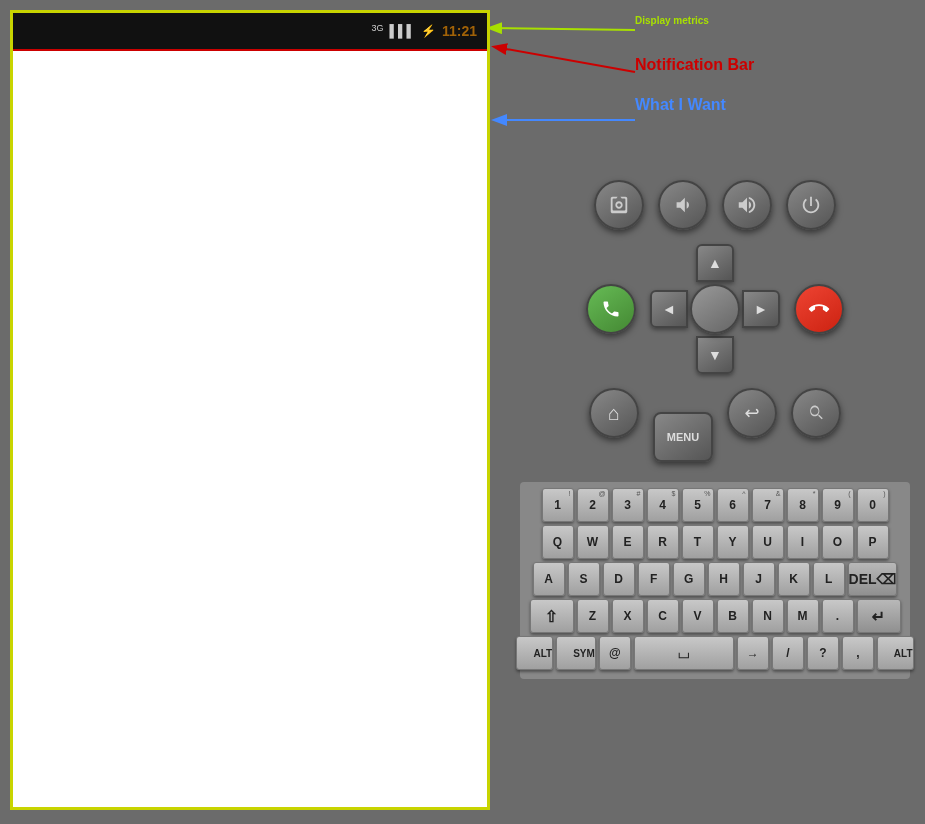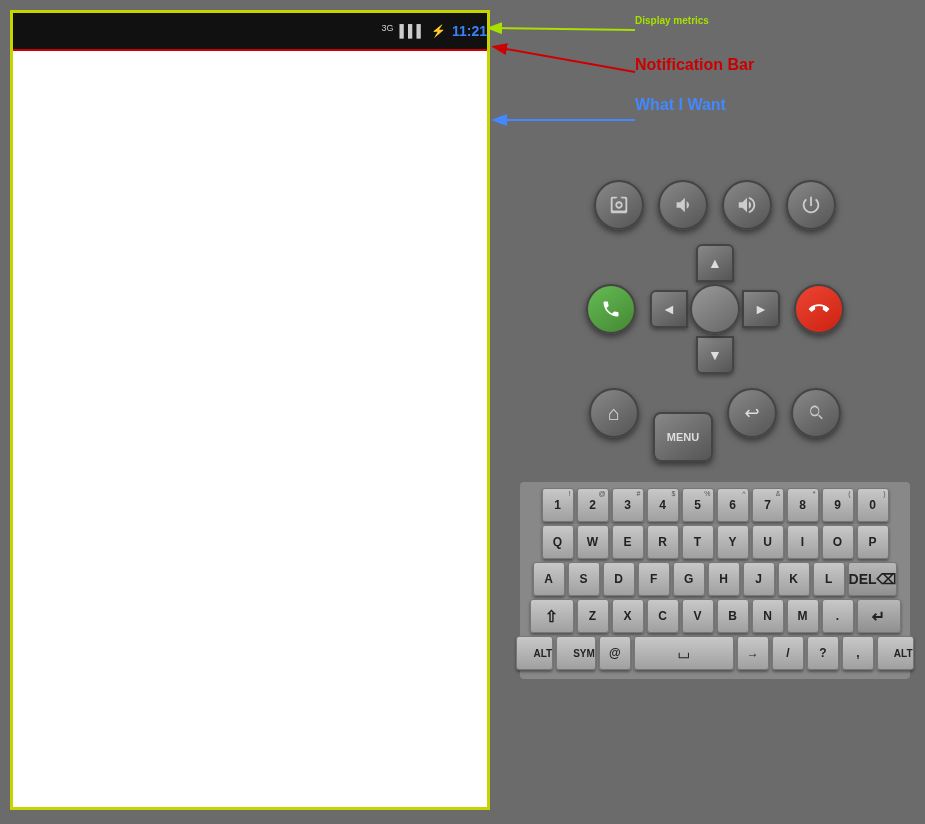--- a/index.html
+++ b/index.html
@@ -24,31 +24,32 @@
     }
 
     .notification-bar {
       width: 100%;
       height: 38px;
       background: #111;
       border-bottom: 2px solid #cc0000;
       display: flex;
       align-items: center;
       justify-content: flex-end;
+      padding-right: 10px;
       gap: 6px;
       position: relative;
     }
 
     .status-icon {
       color: #ccc;
       font-size: 12px;
     }
 
     .time-text {
-      color: #3b82f6;
+      color: #a16207;
       font-size: 14px;
       font-weight: bold;
     }
 
     .phone-screen {
       width: 100%;
       height: calc(100% - 38px);
       background: white;
       position: relative;
     }

